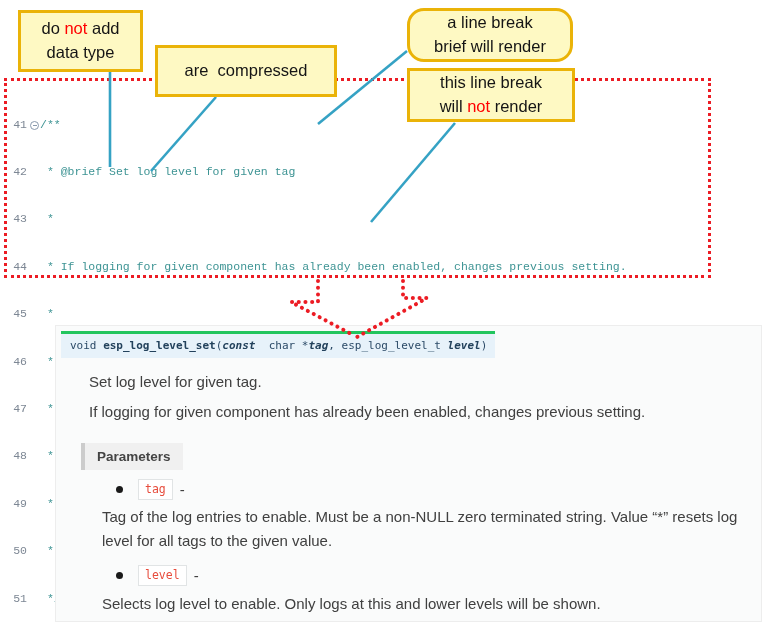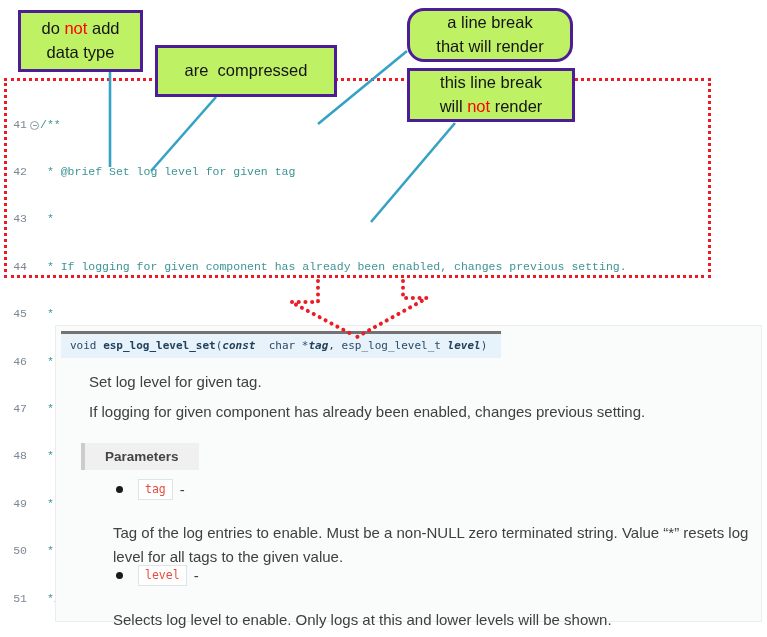--- a/index.html
+++ b/index.html
@@ -4,22 +4,22 @@
 <style>
   * { margin:0; padding:0; box-sizing:border-box; }
   html,body { background:#fff; }
   .canvas {
     position:relative; width:767px; height:637px; background:#ffffff;
     font-family:"Liberation Sans", sans-serif; overflow:hidden;
   }
 
   
   .callout {
-    position:absolute; z-index:10; background:#bef264;
-    border:3px solid #4c1d95; color:#151515;
+    position:absolute; z-index:10; background:#fef9c3;
+    border:3px solid #eab308; color:#151515;
     display:flex; flex-direction:column; align-items:center; justify-content:center;
     text-align:center; font-size:16.5px; line-height:1.45; white-space:pre;
   }
   .callout .red { color:#f00; }
   #co-no-datatype   { left:18px;  top:10px; width:125px; height:62px; }
   #co-whitespace    { left:155px; top:45px; width:182px; height:52px; }
   #co-break-render  { left:407px; top:8px;  width:166px; height:54px;border-radius:17px; }
   #co-break-norender{ left:407px; top:68px; width:168px; height:54px; }
 
   
@@ -44,45 +44,45 @@
   
   .overlay { position:absolute; left:0; top:0; z-index:6; pointer-events:none; }
 
   
   .doc-panel {
     position:absolute; left:55px; top:325px; width:707px; height:297px;
     background:#fafbfb; border:1px solid #ededed; z-index:3; color:#404040;
   }
   .sig {
     position:absolute; left:5px; top:5px; width:max-content;
-    background:#e7f2fa; border-top:3px solid #737373;
-    padding:5px 14px 6px 9px;
+    background:#e7f2fa; border-top:3px solid #22c55e;
+    padding:5px 8px 6px 9px;
     font-family:"DejaVu Sans Mono","Liberation Mono",monospace;
     font-size:11px; color:#2b4a67; white-space:pre;
   }
   .sig-name { font-weight:bold; color:#23425c; }
   .sig-it { font-style:italic; }
   .doc-p { position:absolute; left:33px; font-size:15px; color:#404040; }
   .doc-brief { top:47px; }
   .doc-desc  { top:77px; }
   .params-label {
     position:absolute; left:25px; top:117px; width:max-content;
     background:#f0f0f0; border-left:4px solid #cccccc;
-    padding:6px 20px; font-size:13.5px; font-weight:bold; color:#444;
+    padding:6px 12px; font-size:13.5px; font-weight:bold; color:#444;
   }
   .param-head { position:absolute; left:60px; display:flex; align-items:center; }
   .param-dot { width:7px; height:7px; border-radius:50%; background:#1a1a1a;
     margin-right:15px; flex:none; }
   .param-chip {
     font-family:"DejaVu Sans Mono","Liberation Mono",monospace; font-size:11.5px;
     color:#e74c3c; background:#fff; border:1px solid #e1e4e5; padding:2px 6px 3px 6px;
   }
   .param-dash { margin-left:7px; color:#404040; font-size:15px; }
-  .param-desc { position:absolute; left:57px; width:648px; font-size:15px;
-    line-height:24px; color:#404040;margin-top:16px; }
+  .param-desc { position:absolute; left:46px; width:648px; font-size:15px;
+    line-height:24px; color:#404040; }
   #p1-head { top:153px; }
   #p1-desc { top:179px; }
   #p2-head { top:239px; }
   #p2-desc { top:266px; }
 </style>
 </head>
 <body>
 
 <div class="canvas">
 
@@ -162,21 +162,21 @@
 
   <div class="callout" id="co-no-datatype">
     <div><span>do </span><span class="red">not</span><span> add</span></div>
     <div>data type</div>
   </div>
   <div class="callout" id="co-whitespace">
     <div>are  compressed</div>
   </div>
   <div class="callout" id="co-break-render">
     <div>a line break</div>
-    <div>that will render</div>
+    <div>brief will render</div>
   </div>
   <div class="callout" id="co-break-norender">
     <div>this line break</div>
     <div><span>will </span><span class="red">not</span><span> render</span></div>
   </div>
 
   <div class="doc-panel">
     <div class="sig"><span>void </span><span class="sig-name">esp_log_level_set</span><span>(</span><span class="sig-it sig-name">const</span><span>  char *</span><span class="sig-it sig-name">tag</span><span>, </span><span>esp_log_level_t </span><span class="sig-it sig-name">level</span><span>)</span></div>
 
     <p class="doc-p doc-brief">Set log level for given tag.</p>

